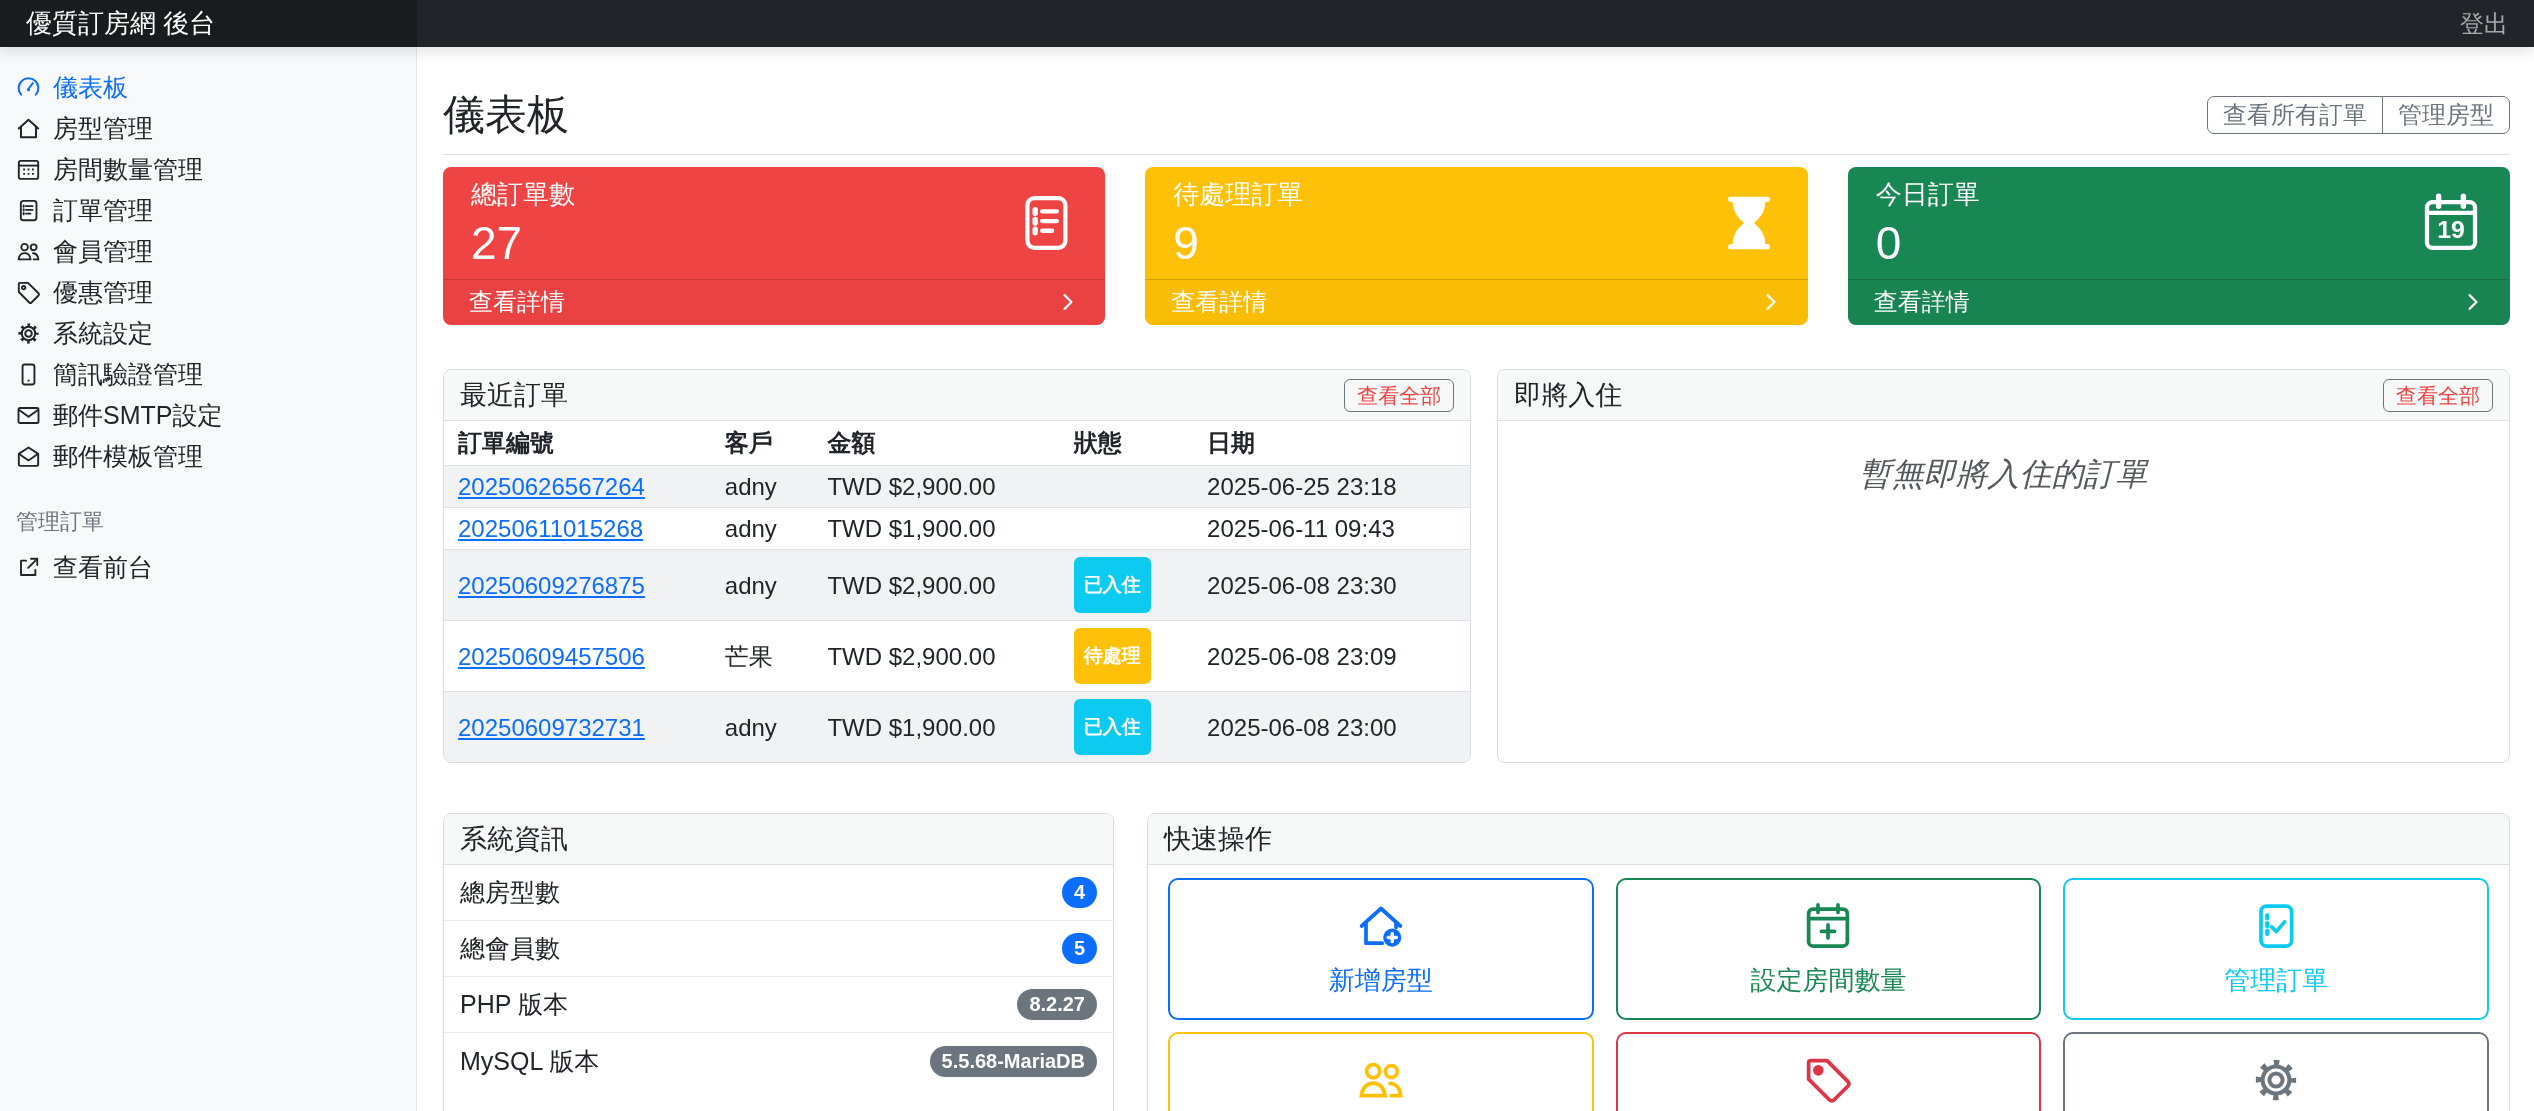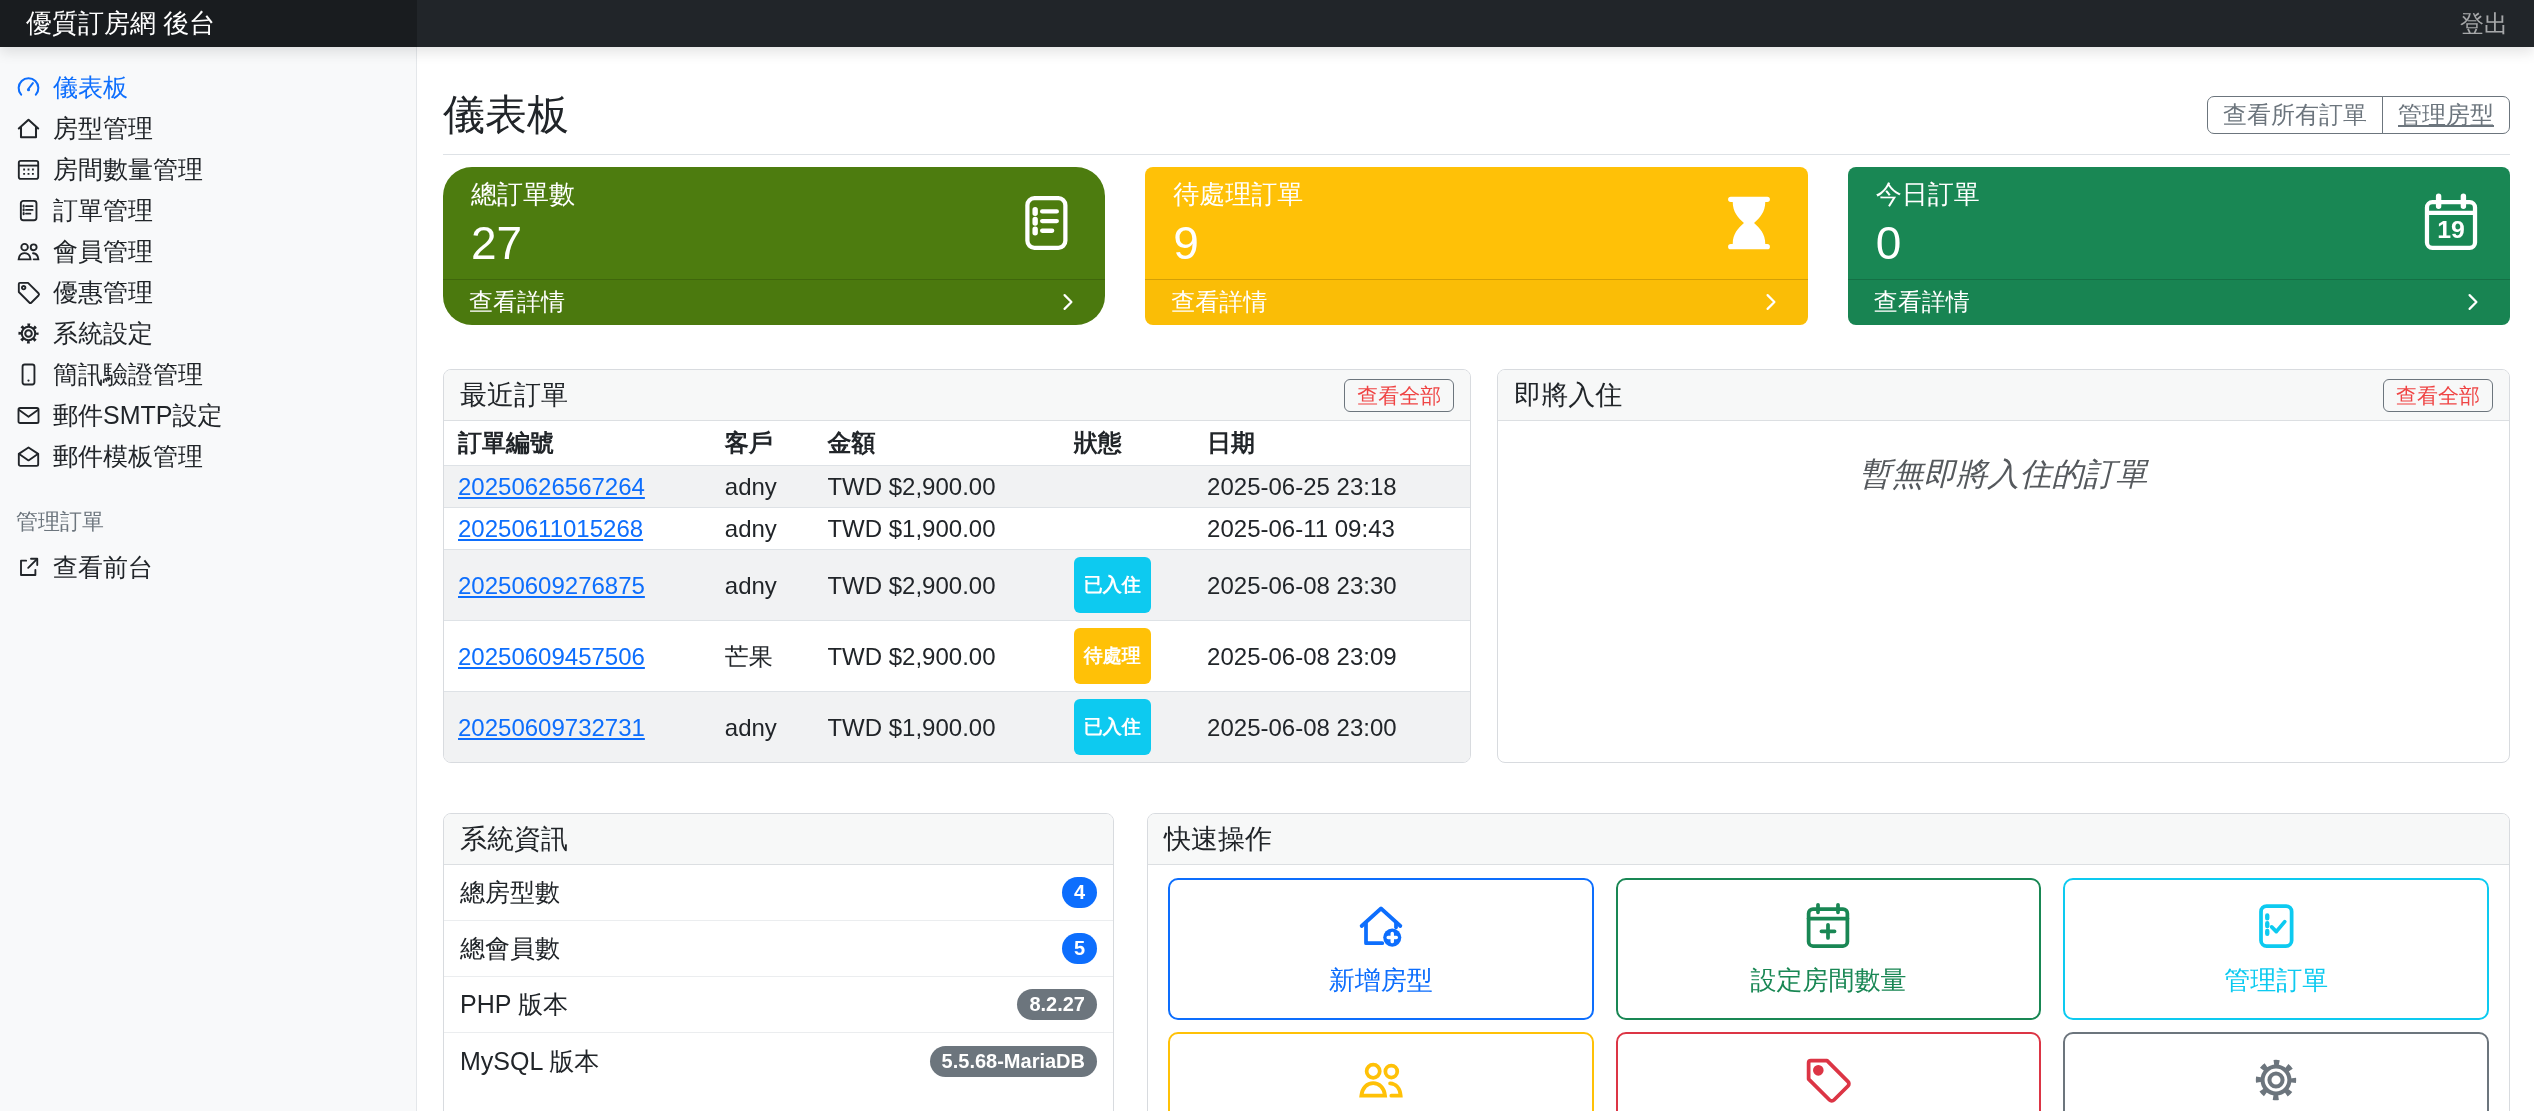--- a/index.html
+++ b/index.html
@@ -46,27 +46,27 @@
   }
   .page-head { display: flex; align-items: center; justify-content: space-between; }
   .page-title { font-size: 42px; font-weight: 500; color: #212529; line-height: 50px; }
   .btn-group { display: flex; }
   .btn-outline {
     background: transparent; border: 1px solid #6c757d; color: #6c757d;
     font-size: 24px; padding: 5px 15px; cursor: pointer;
     font-family: inherit; line-height: 26px;
   }
   .btn-group .btn-outline:first-child { border-radius: 7px 0 0 7px; }
-  .btn-group .btn-outline:last-child { border-radius: 0 7px 7px 0; margin-left: -1px; text-decoration: underline; }
+  .btn-group .btn-outline:last-child { border-radius: 0 7px 7px 0; margin-left: -1px; }
   .divider { border: none; border-top: 1px solid #dee2e6; margin-top: 14px; }
 
   
   .stats-row { margin-top: 12px; display: grid; grid-template-columns: 1fr 1fr 1fr; gap: 40px; }
   .stat-card { border-radius: 8px; color: #fff; overflow: hidden; height: 158px; display: flex; flex-direction: column; }
-  .stat-card.bg-primary { background: #4d7c0f; border-radius: 29px; }
+  .stat-card.bg-primary { background: #ef4444; }
   .stat-card.bg-warning { background: #ffc107; justify-content: center; }
   .stat-card.bg-success { background: #198754; }
   .stat-body { flex: 1; display: flex; align-items: center; justify-content: space-between; padding: 10px 28px; }
   .stat-label { font-size: 26px; margin-bottom: 6px; }
   .stat-value { font-size: 46px; font-weight: 500; line-height: 1.1; }
   .stat-icon .ic { width: 62px; height: 62px; }
   .stat-footer {
     height: 50px; border-top: 1px solid rgba(0,0,0,.15);
     display: flex; align-items: center; justify-content: space-between;
     padding: 0 26px; font-size: 24px; color: #fff; text-decoration: none;

